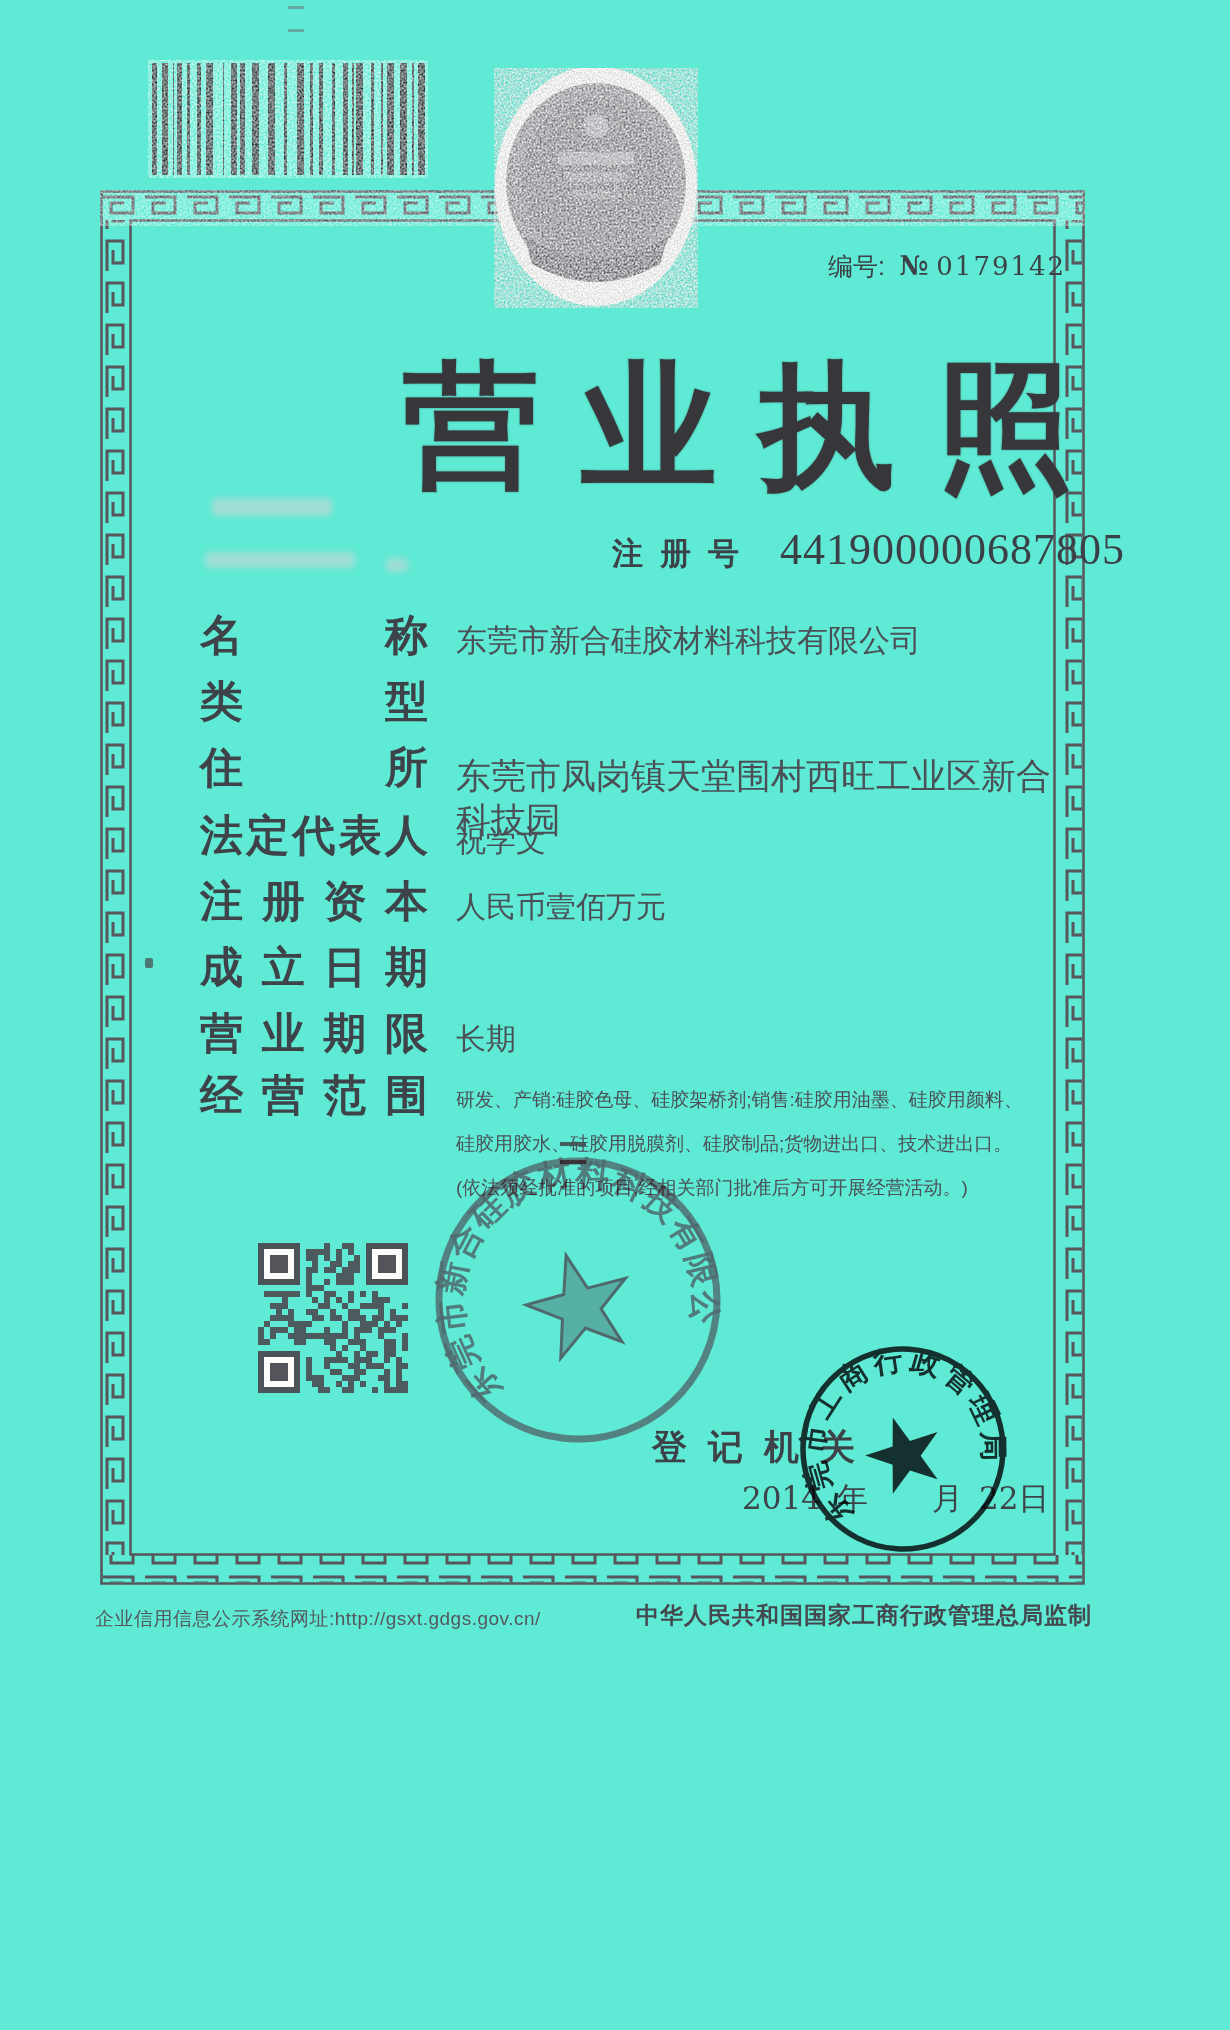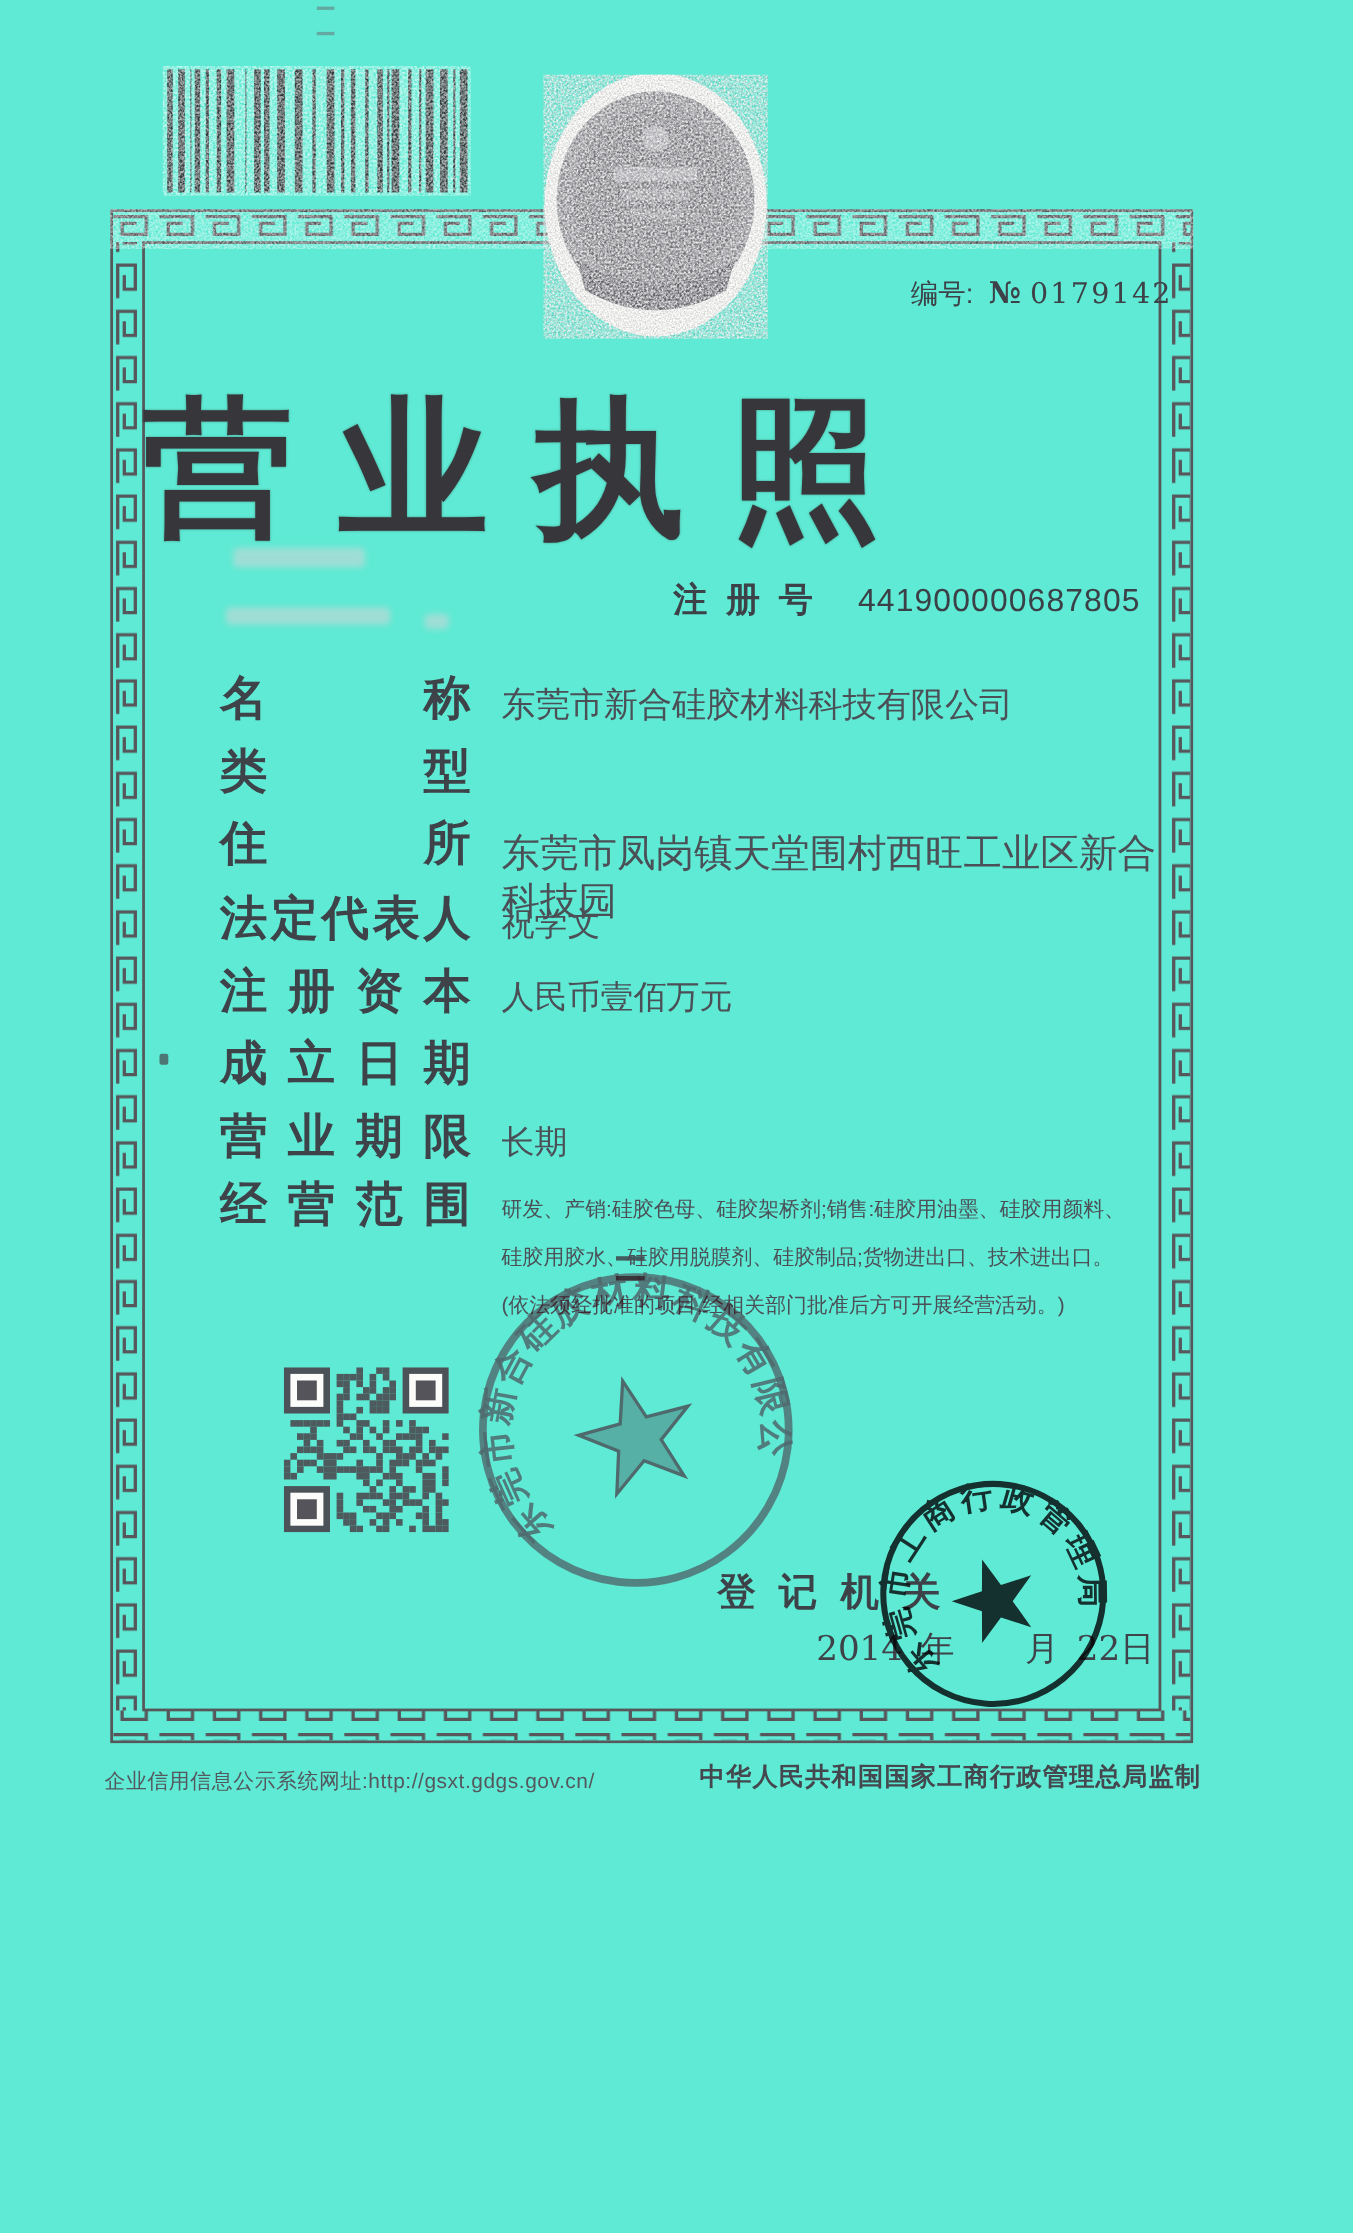--- a/index.html
+++ b/index.html
@@ -4,26 +4,26 @@
 <style>
   html,body{margin:0;padding:0;background:#ffffff;}
   #scan{position:relative;width:1230px;height:2030px;background:#5eead4;overflow:hidden;
         font-family:"Liberation Sans","DejaVu Sans",sans-serif;color:#3f434a;}
   .abs{position:absolute;}
   
   #serial{top:250px;left:828px;width:250px;font-size:25px;color:#3d4248;white-space:nowrap;}
   #serial .nomark{font-family:"DejaVu Serif",serif;font-weight:bold;font-size:27px;margin:0 8px 0 14px;}
   #serial .num{font-family:"DejaVu Serif",serif;font-size:26px;letter-spacing:2px;}
   
-  #title{top:336px;left:100px;width:985px;text-align:left;font-size:136px;font-weight:900;
+  #title{top:336px;left:100px;width:985px;text-align:right;font-size:136px;font-weight:900;
          letter-spacing:42px;padding-left:30px;color:#37373b;text-shadow:0 0 2px rgba(55,55,60,.55);}
   
   #regrow{top:524px;left:612px;white-space:nowrap;}
   #regrow .lbl{font-size:31px;font-weight:600;letter-spacing:17px;color:#3d4248;margin-right:24px;font-family:Liberation Mono, monospace;}
-  #regrow .num{font-family:Liberation Sans, sans-serif;font-size:29px;letter-spacing:1px;color:#3b4046;}
+  #regrow .num{font-family:Liberation Serif, serif;font-size:44px;letter-spacing:1px;color:#3b4046;}
   
   .frow{position:absolute;left:200px;width:860px;display:flex;align-items:flex-start;}
   .frow .flabel{width:228px;display:flex;justify-content:space-between;flex:0 0 228px;
                 font-size:43px;font-weight:600;color:#3e4349;line-height:1.1;}
   .frow .fvalue{margin-left:28px;padding-top:10px;font-size:30px;color:#4b5057;line-height:1.25;}
   .frow .fvalue.small{font-size:19px;line-height:44px;padding-top:6px;width:575px;}
   
   #registrar{top:1424px;left:610px;font-size:35px;font-weight:600;letter-spacing:21px;color:#3d4248;white-space:nowrap;margin-left:42px;}
   #issuedate{top:1478px;left:742px;font-family:"DejaVu Serif",serif;font-size:31px;color:#3e434a;white-space:nowrap;}
   #issuedate .gap{display:inline-block;width:64px;}

